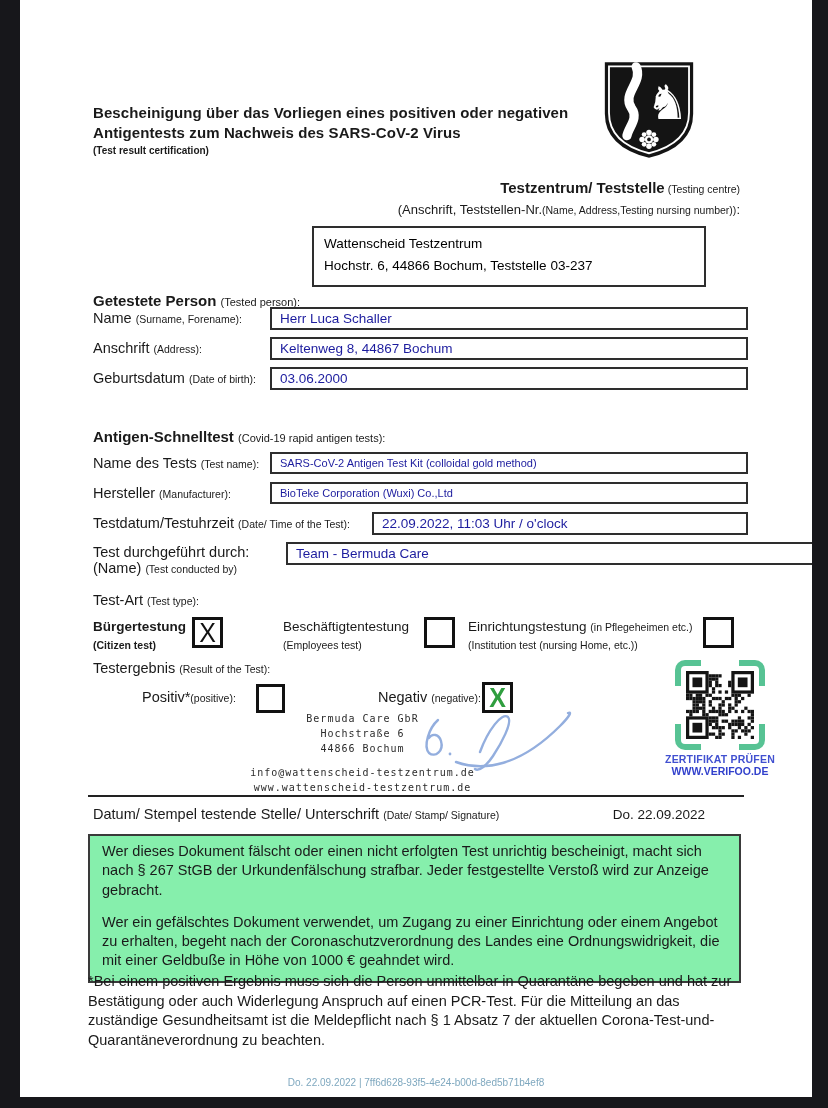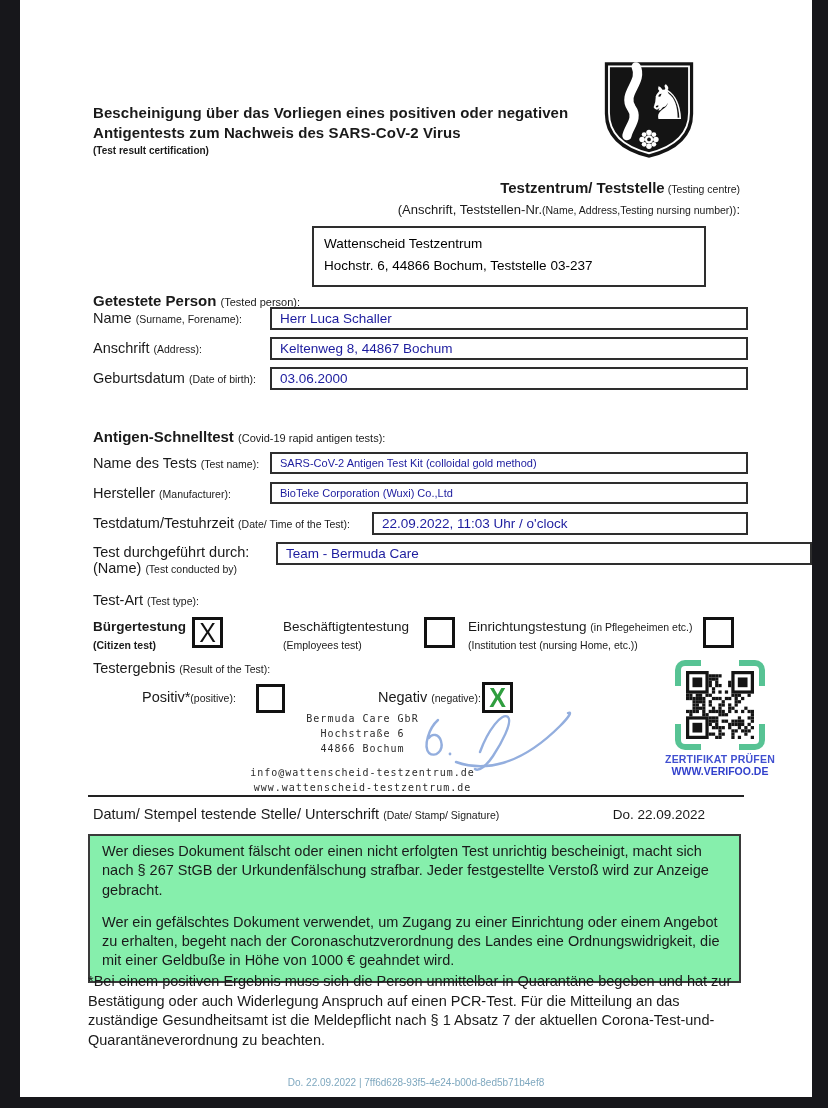--- a/index.html
+++ b/index.html
@@ -159,21 +159,21 @@
     <span>Testdatum/Testuhrzeit</span> <span class="en">(Date/ Time of the Test):</span>
   </div>
   <div class="f-box v14" style="left:352px; top:512px; width:376px; height:23px;">
     <span>22.09.2022, 11:03 Uhr / o'clock</span>
   </div>
 
   <div class="f-label" style="top:544px;">
     <span>Test durchgeführt durch:</span><br>
     <span>(Name)</span> <span class="en">(Test conducted by)</span>
   </div>
-  <div class="f-box v14" style="left:256px; top:542px; width:536px; height:23px;">
+  <div class="f-box v14" style="left:266px; top:542px; width:536px; height:23px;">
     <span>Team - Bermuda Care</span>
   </div>
 
   <div class="f-label" style="top:592px;">
     <span>Test-Art</span> <span class="en">(Test type):</span>
   </div>
 
   <div class="opt-label" style="left:73px; top:618px;font-weight:bold;">
     <span>Bürgertestung</span><br><span class="en">(Citizen test)</span>
   </div>

